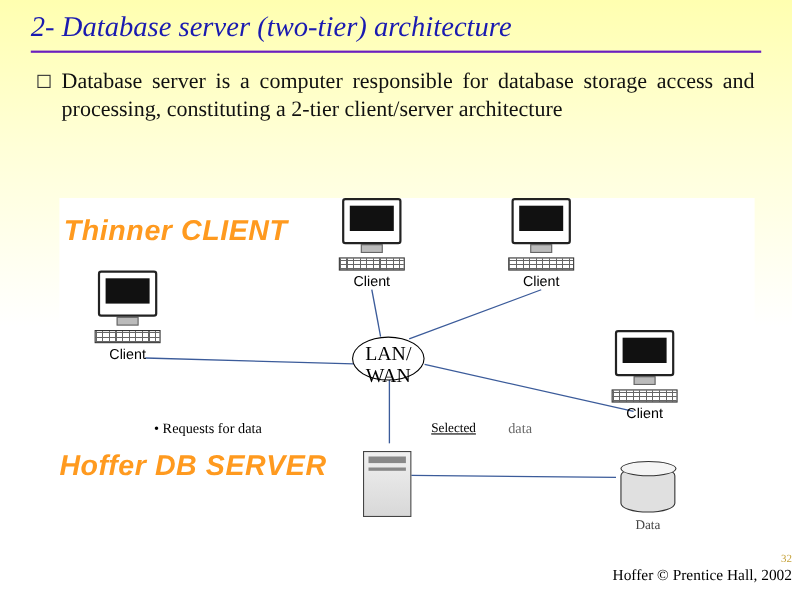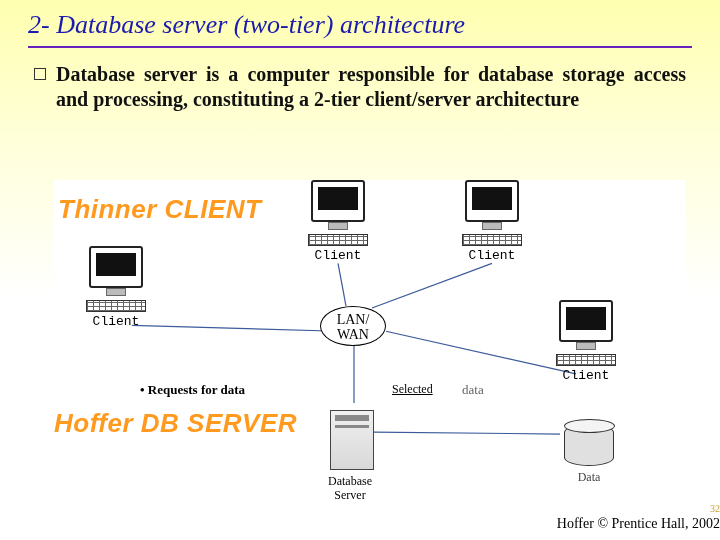--- a/index.html
+++ b/index.html
@@ -30,21 +30,20 @@
     width: 12px; height: 12px;
     border: 1.5px solid #333;
     margin-top: 6px;
     flex: none;
   }
   .body-text {
     font-size: 20px;
     color: #111;
     text-align: justify;
     line-height: 1.25;
-    font-weight: bold;
   }
   .diagram {
     position: absolute;
     left: 54px; right: 34px;
     top: 180px; bottom: 40px;
     background: #ffffff;
   }
   .orange {
     font-family: Arial, Helvetica, sans-serif;
     font-weight: 900;
@@ -76,21 +75,21 @@
   .stand {
     width: 20px; height: 8px; background: #bbb; margin: 0 auto; border: 1px solid #666;
   }
   .kb {
     width: 60px; height: 12px; background: #fff; border: 1.5px solid #333; margin: 4px auto 0;
     background-image:
       repeating-linear-gradient(90deg, #666 0 1px, transparent 1px 6px),
       repeating-linear-gradient(0deg, #666 0 1px, transparent 1px 4px);
   }
   .pc .label {
-    font-family: Liberation Mono, monospace;
+    font-family: Liberation Sans, sans-serif;
     font-size: 13px; text-align: center; margin-top: 2px;
   }
   .pc1 { left: 20px;  top: 66px; }
   .pc2 { left: 242px; top: 0px; }
   .pc3 { left: 396px; top: 0px; }
   .pc4 { left: 490px; top: 120px; }
   .tower {
     position: absolute;
     left: 276px; top: 230px;
     width: 44px; height: 60px;
@@ -113,30 +112,29 @@
     font-size: 12px; text-align: center; width: 100px;
     line-height: 1.2;
   }
   .lanwan {
     position: absolute;
     left: 266px; top: 126px;
     width: 66px; height: 40px;
     border: 1.5px solid #000;
     border-radius: 50%;
     background: #fff;
-    font-size: 14px;
+    font-size: 18px;
     text-align: center;
     line-height: 1.1;
     padding-top: 5px;
   }
   .req {
     position: absolute;
     left: 86px; top: 202px;
     font-size: 13px;
-    font-weight: bold;
   }
   .req::before { content: "• "; }
   .sel {
     position: absolute;
     left: 338px; top: 202px;
     font-size: 12px;
     text-decoration: underline;
   }
   .datacyl {
     position: absolute;
@@ -231,24 +229,20 @@
   <div class="lanwan">
     <span>LAN/</span><br>
     <span>WAN</span>
   </div>
 
   <div class="req">Requests for data</div>
   <div class="sel">Selected</div>
   <div class="datatxt">data</div>
 
   <div class="tower"></div>
-  <div class="tower-label">
-    <span>Database</span><br>
-    <span>Server</span>
-  </div>
 
   <div class="datacyl"></div>
   <div class="datacyl-label">Data</div>
 
 </div>
 
 <div class="pgnum">32</div>
 <div class="footer">Hoffer © Prentice Hall, 2002</div>
 
 </body></html>

